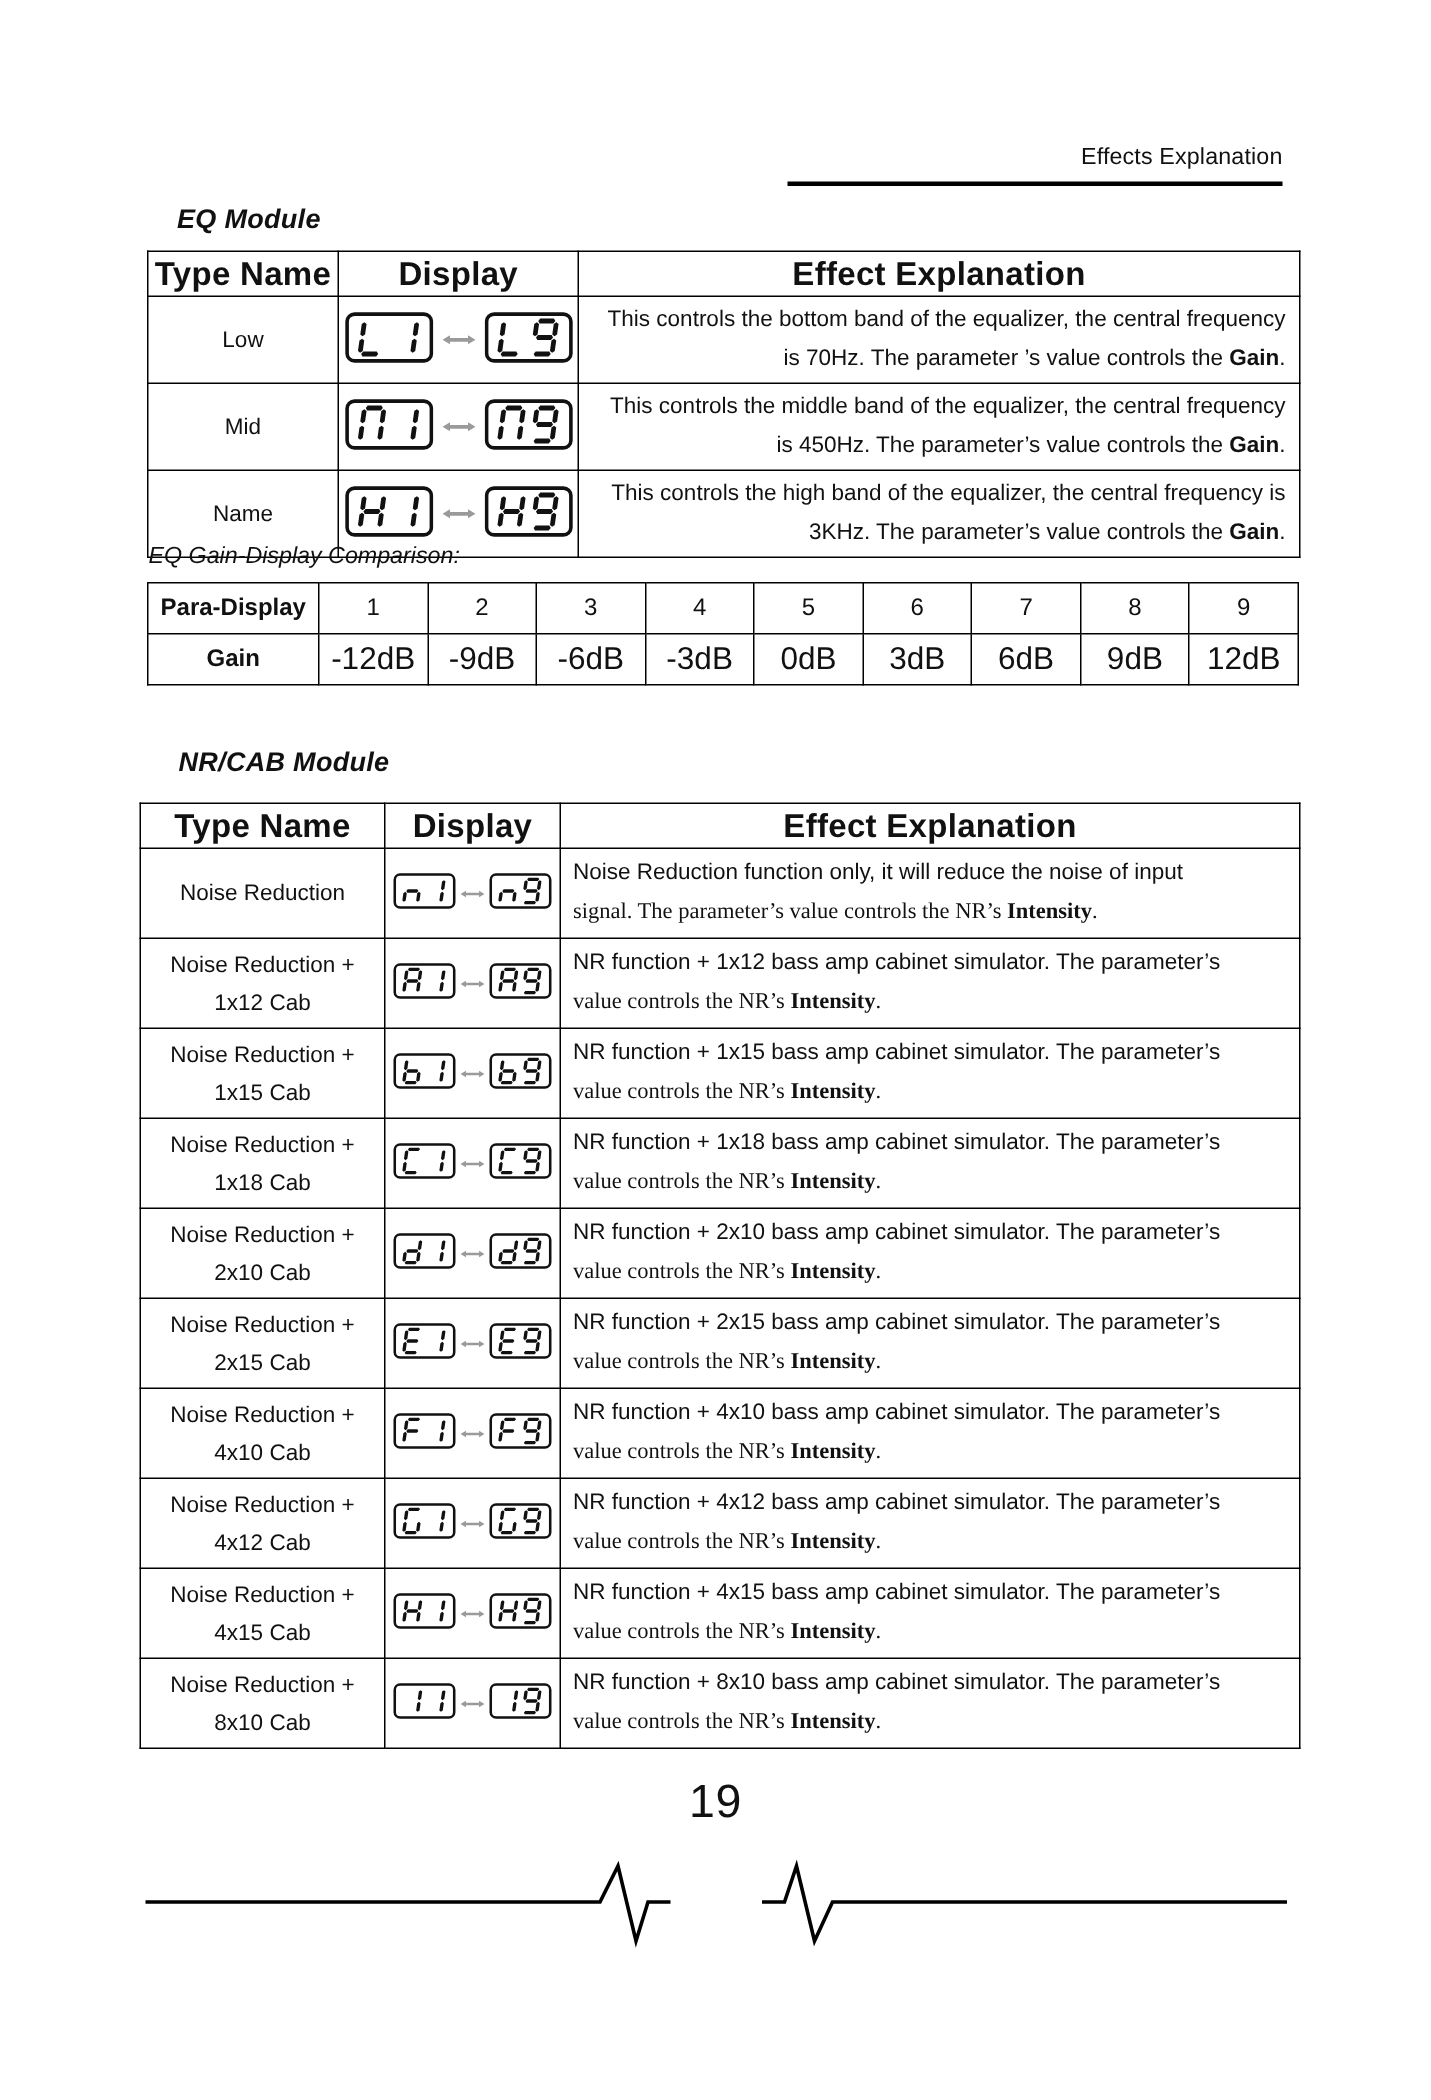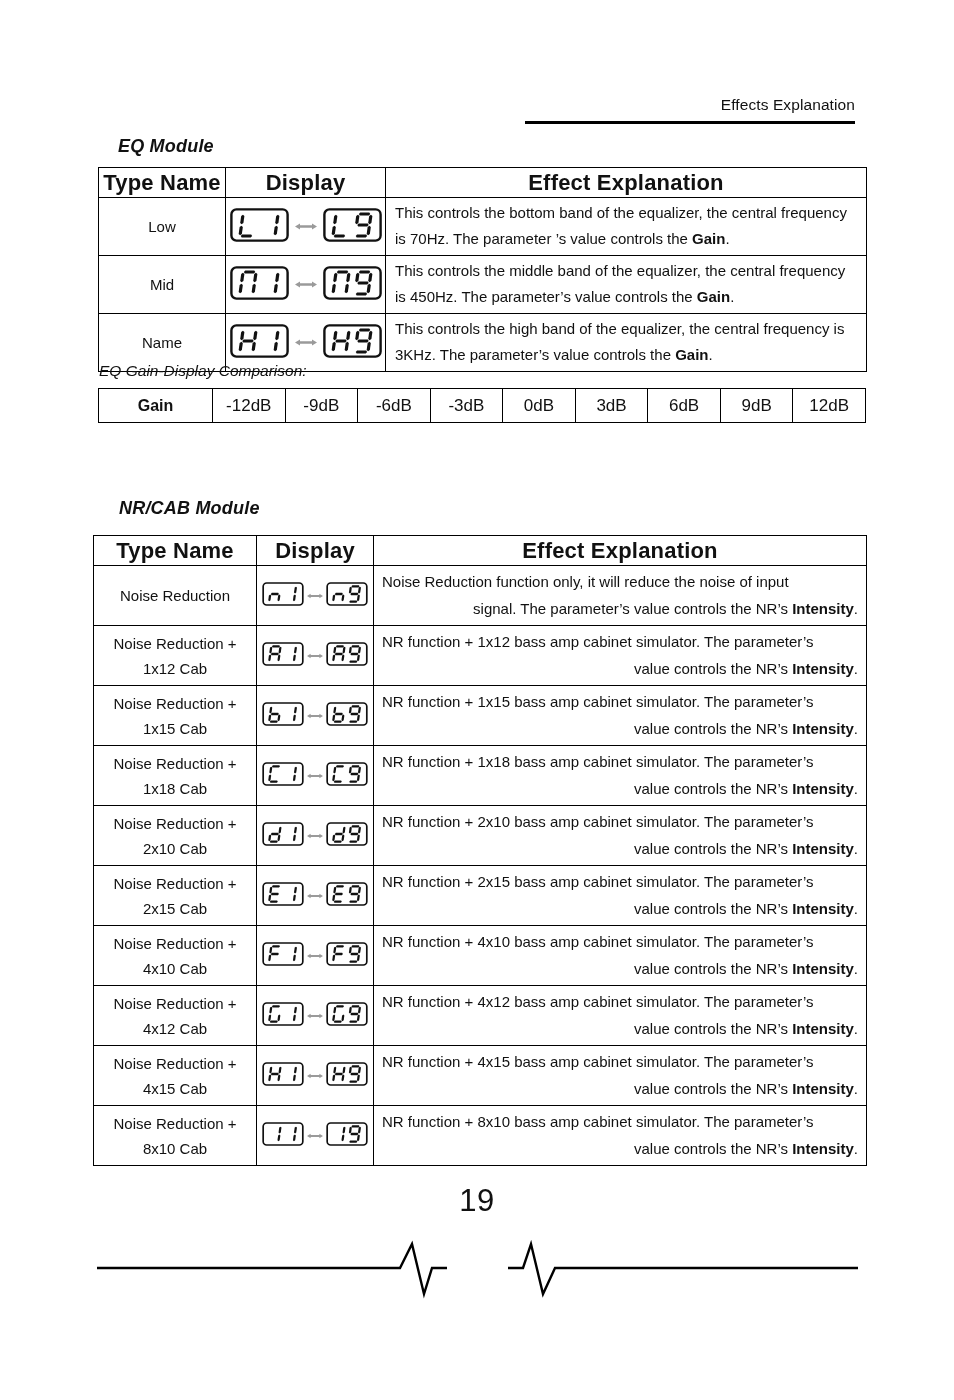--- a/index.html
+++ b/index.html
@@ -81,37 +81,37 @@
   
   #eq-table { left: 98px; top: 167px; width: 768px; }
   #eq-table .c-type    { width: 127px; text-align: center; }
   #eq-table .c-display { width: 160px; text-align: center; }
   #eq-table .c-expl    { width: 481px; }
   #eq-table tbody td { height: 54px; }
   #eq-table .expl {
     padding: 2px 9px 3px 9px;
     font-size: 15px;
     line-height: 26px;
-    text-align: left;
+    text-align: right;
   }
 
   
   #gain-table { left: 98px; top: 388px; width: 768px; }
   #gain-table th.rowhead,
   #gain-table td.rowhead {
     width: 114px;
     font-weight: bold;
     font-size: 16px;
     text-align: center;
     height: 34px;
   }
   #gain-table td.val {
     text-align: center;
     height: 34px;
-    font-size: 17px;
+    font-size: 21px;
   }
   #gain-table td.num { font-size: 16px; }
 
   
   #nr-table { left: 93px; top: 535px; width: 773px; }
   #nr-table .c-type    { width: 163px; text-align: center; }
   #nr-table .c-display { width: 117px; text-align: center; }
   #nr-table .c-expl    { width: 493px; }
   #nr-table tbody td { height: 57px; }
   #nr-table .typecell {
@@ -120,21 +120,21 @@
     text-align: center;
     padding: 0 4px;
   }
   #nr-table .expl {
     padding: 2px 8px 3px 8px;
     font-size: 15px;
     line-height: 27px;
     text-align: justify;
     text-justify: inter-word;
   }
-  #nr-table .expl .lastline { display: block; text-align: right; }
+  #nr-table .expl .lastline { display: block; text-align: left; font-family: Liberation Serif, serif; }
 
   
   .seg-pair {
     display: flex;
     align-items: center;
     justify-content: center;
     gap: 6px;
   }
   .seg-pair.small { gap: 3px; }
   .arrow-ico { display: block; }
@@ -312,20 +312,32 @@
             <div class="expl">This controls the high band of the equalizer, the central frequency is<br>3KHz.  The parameter’s value controls the <b>Gain</b>.</div>
           </td>
         </tr>
       </tbody>
   </table>
 
   <div class="sub-caption">EQ Gain-Display Comparison:</div>
 
   <table class="doc" id="gain-table">
     <tbody id="gain-body">
+        <tr>
+          <td class="rowhead">Para-Display</td>
+          <td class="val num">1</td>
+          <td class="val num">2</td>
+          <td class="val num">3</td>
+          <td class="val num">4</td>
+          <td class="val num">5</td>
+          <td class="val num">6</td>
+          <td class="val num">7</td>
+          <td class="val num">8</td>
+          <td class="val num">9</td>
+        </tr>
         <tr>
           <td class="rowhead">Gain</td>
           <td class="val val">-12dB</td>
           <td class="val val">-9dB</td>
           <td class="val val">-6dB</td>
           <td class="val val">-3dB</td>
           <td class="val val">0dB</td>
           <td class="val val">3dB</td>
           <td class="val val">6dB</td>
           <td class="val val">9dB</td>

